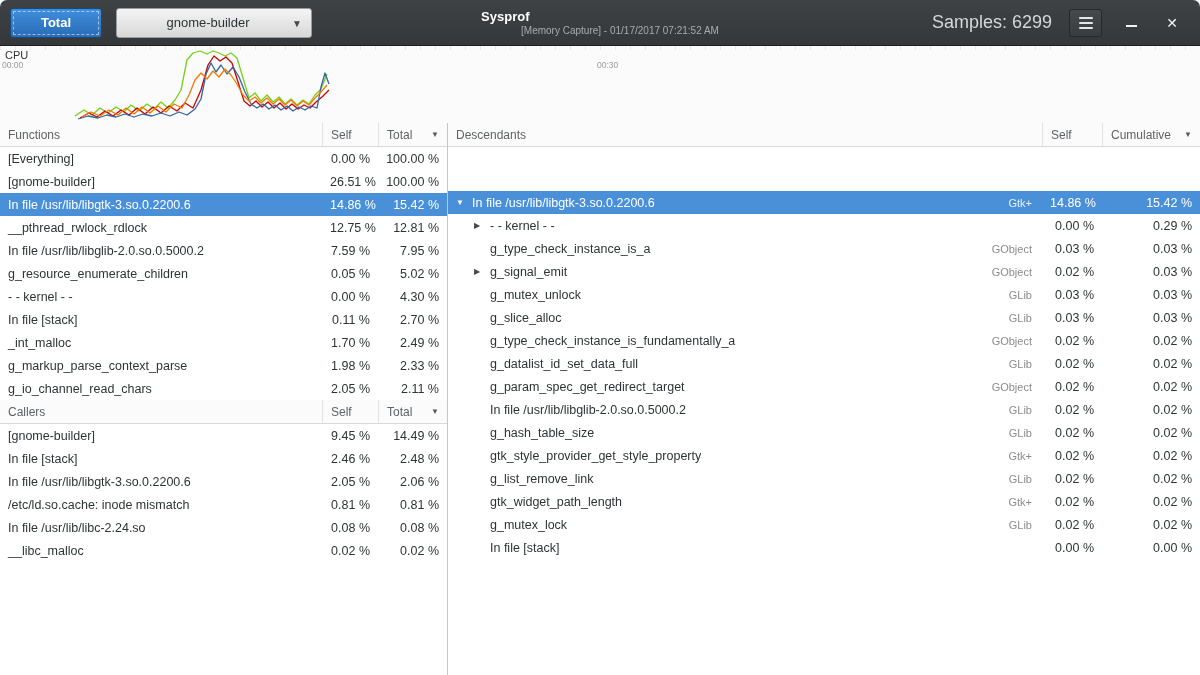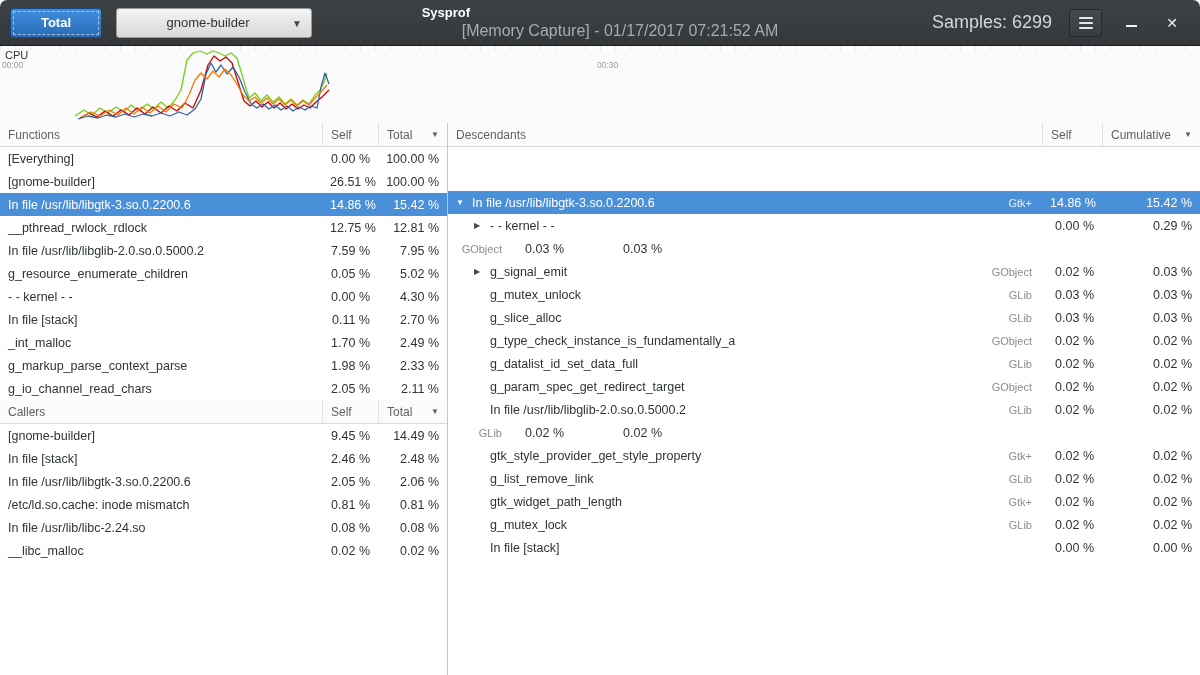--- a/index.html
+++ b/index.html
@@ -27,21 +27,21 @@
     margin-left:14px; min-width:196px; height:30px;
     background:linear-gradient(#f4f4f4,#d8d8d8);
     border:1px solid #999c9e; border-radius:3px;
     color:#2e3436; font-size:13px; font-family:inherit;
     display:flex; align-items:center; justify-content:center;
     position:relative; padding:0 26px 0 14px; cursor:pointer;
   }
   .dd-arrow { position:absolute; right:9px; top:50%; transform:translateY(-50%); font-size:10px; color:#45494b; }
   .titlebox { position:absolute; left:50%; top:50%; transform:translate(-50%,-50%); text-align:left; line-height:1.25; }
   .title { font-size:13px; font-weight:bold; color:#ffffff; }
-  .subtitle { font-size:16px; color:#a9abad;padding-left:40px; }
+  .subtitle { font-size:10px; color:#a9abad;padding-left:40px; }
   .header-right { margin-left:auto; display:flex; align-items:center; gap:17px; padding-right:16px; }
   .samples { font-size:18px; color:#d5d7d8; }
   .menu-btn {
     width:33px; height:28px; border-radius:3px;
     background:linear-gradient(#474a4d,#3a3d40);
     border:1px solid #26282a; cursor:pointer;
     display:flex; align-items:center; justify-content:center;
   }
   .hamburger { display:flex; flex-direction:column; gap:3px; }
   .hamburger i { display:block; width:14px; height:2px; background:#e6e6e6; border-radius:1px; }
@@ -280,20 +280,24 @@
           <div class="trow">
             <div class="tcell c-name" style="padding-left: 26px;">
               <span class="expander">▶</span>
               <span>- - kernel - -</span>
             </div>
             <div class="tcell c-cat"></div>
             <div class="tcell c-self2">0.00 %</div>
             <div class="tcell c-cum">0.29 %</div>
           </div>
           <div class="trow">
+            <div class="tcell c-name" style="padding-left: 26px;">
+              <span class="expander"></span>
+              <span>g_type_check_instance_is_a</span>
+            </div>
             <div class="tcell c-cat">GObject</div>
             <div class="tcell c-self2">0.03 %</div>
             <div class="tcell c-cum">0.03 %</div>
           </div>
           <div class="trow">
             <div class="tcell c-name" style="padding-left: 26px;">
               <span class="expander">▶</span>
               <span>g_signal_emit</span>
             </div>
             <div class="tcell c-cat">GObject</div>
@@ -348,20 +352,24 @@
           <div class="trow">
             <div class="tcell c-name" style="padding-left: 26px;">
               <span class="expander"></span>
               <span>In file /usr/lib/libglib-2.0.so.0.5000.2</span>
             </div>
             <div class="tcell c-cat">GLib</div>
             <div class="tcell c-self2">0.02 %</div>
             <div class="tcell c-cum">0.02 %</div>
           </div>
           <div class="trow">
+            <div class="tcell c-name" style="padding-left: 26px;">
+              <span class="expander"></span>
+              <span>g_hash_table_size</span>
+            </div>
             <div class="tcell c-cat">GLib</div>
             <div class="tcell c-self2">0.02 %</div>
             <div class="tcell c-cum">0.02 %</div>
           </div>
           <div class="trow">
             <div class="tcell c-name" style="padding-left: 26px;">
               <span class="expander"></span>
               <span>gtk_style_provider_get_style_property</span>
             </div>
             <div class="tcell c-cat">Gtk+</div>

